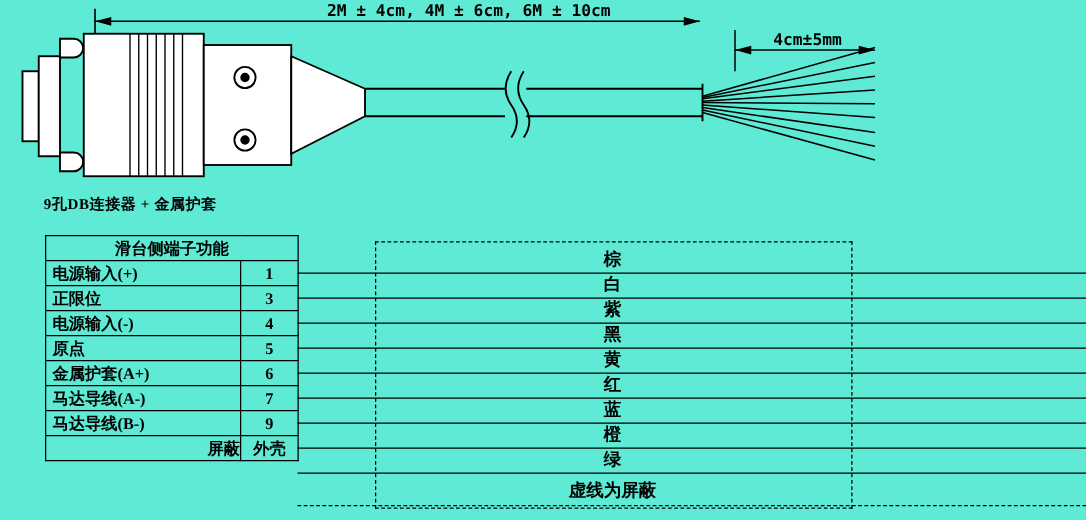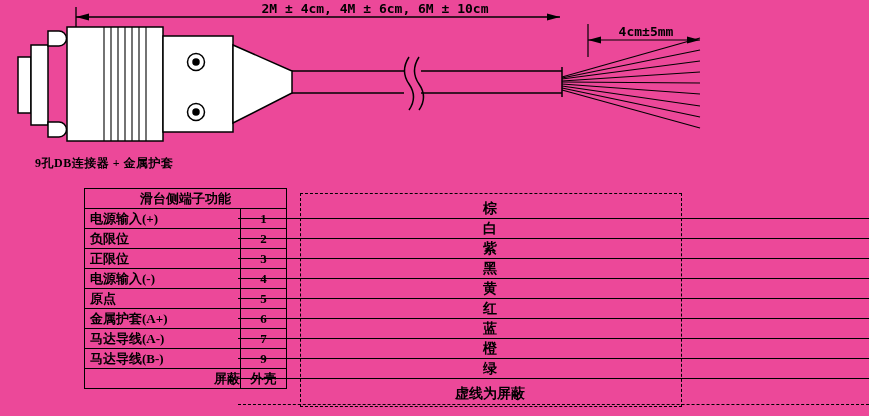--- a/index.html
+++ b/index.html
@@ -1,23 +1,23 @@
 <!DOCTYPE html>
 <html><head>
 <meta charset="utf-8">
 <style>
   html,body{margin:0;padding:0;background:#fff;}
   body{font-family:"Liberation Sans",sans-serif;color:#000;}
-  .canvas{position:relative;width:869px;height:416px;background:#ec4899;overflow:hidden;}
+  .canvas{position:relative;width:869px;height:416px;background:#5eead4;overflow:hidden;}
   .top-svg{position:absolute;left:0;top:0;}
   .dim-text{font-family:"DejaVu Sans Mono",monospace;font-size:13px;font-weight:bold;fill:#000;}
   .title{position:absolute;left:35px;top:155px;font-family:"Liberation Serif",serif;
          font-size:12px;font-weight:bold;letter-spacing:.5px;}
   table.tbl{position:absolute;left:36px;top:188px;width:202px;border-collapse:collapse;
-            table-layout:fixed;font-family:"Liberation Serif",serif;margin-left:48px;}
+            table-layout:fixed;font-family:"Liberation Serif",serif;}
   .tbl th,.tbl td{border:1px solid #000;height:19px;font-size:13px;font-weight:bold;
                   line-height:19px;padding:0;white-space:nowrap;overflow:hidden;}
   .tbl th{text-align:center;}
   .tbl td.fn{padding-left:5px;text-align:left;}
   .tbl td.fn.center{text-align:right;padding-left:0;}
   .tbl td.pin{text-align:center;}
   .wire{position:absolute;left:238px;width:631px;height:0;border-top:1px solid #000;}
   .wire.dashed{border-top:1px dashed #000;}
   .dashed-box{position:absolute;left:300px;top:193px;width:380px;height:212px;border:1px dashed #000;}
   .wlabel{position:absolute;left:300px;width:380px;text-align:center;
@@ -130,24 +130,20 @@
       <tr>
         <th colspan="2">滑台侧端子功能</th>
       </tr>
     </thead>
     <tbody>
       <tr>
         <td class="fn">电源输入(+)</td>
         <td class="pin">1</td>
       </tr>
       <tr>
-        <td class="fn">负限位</td>
-        <td class="pin">2</td>
-      </tr>
-      <tr>
         <td class="fn">正限位</td>
         <td class="pin">3</td>
       </tr>
       <tr>
         <td class="fn">电源输入(-)</td>
         <td class="pin">4</td>
       </tr>
       <tr>
         <td class="fn">原点</td>
         <td class="pin">5</td>

